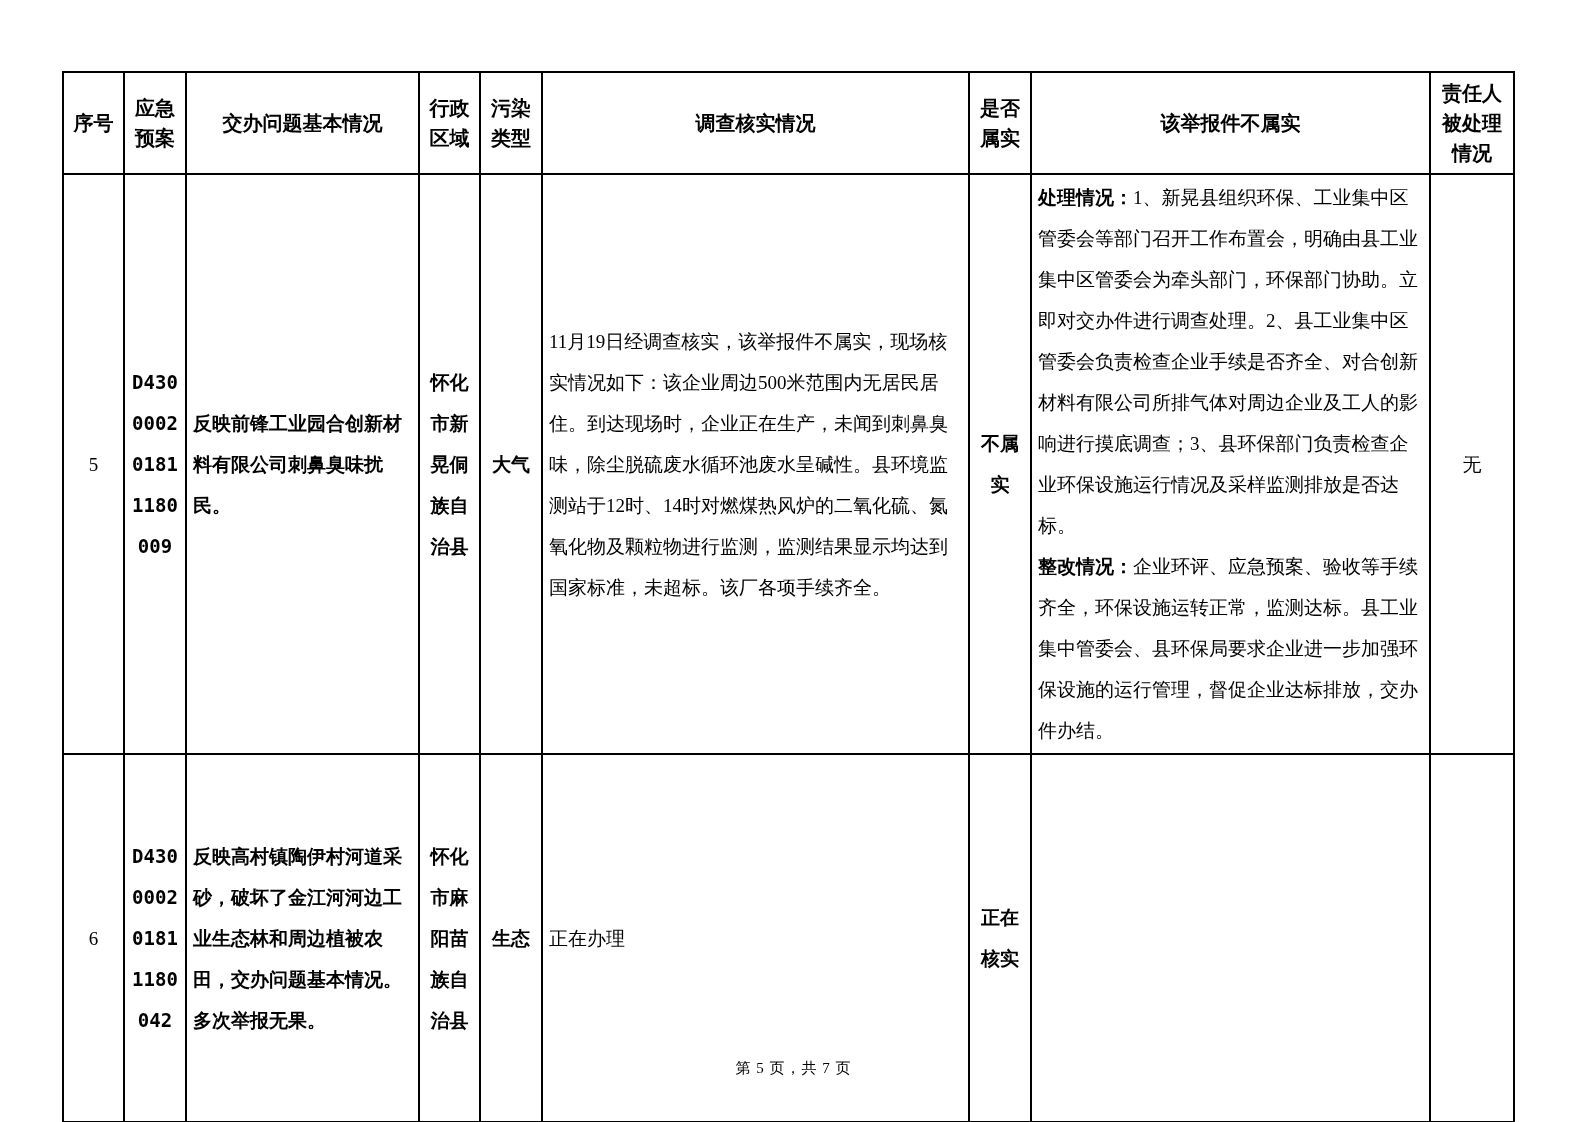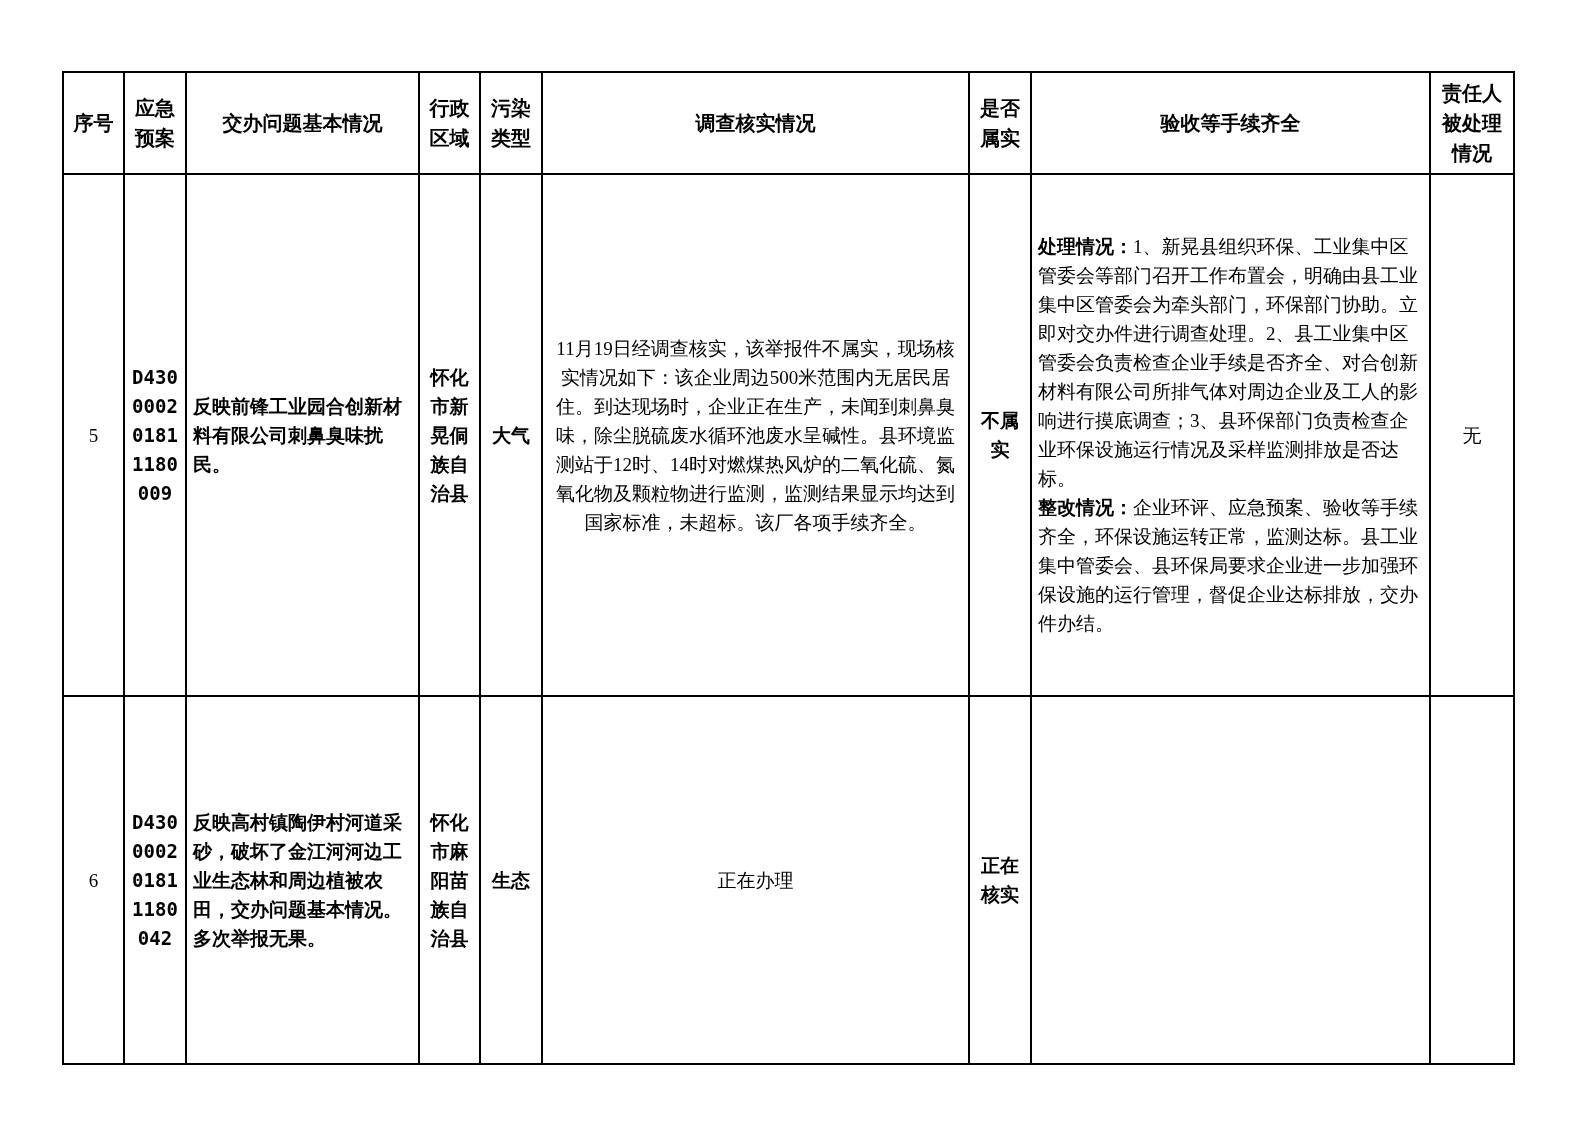--- a/index.html
+++ b/index.html
@@ -21,21 +21,21 @@
     left: 62px; top: 71px;
     width: 1451px;
     border-collapse: collapse;
     table-layout: fixed;
   }
   table.report th, table.report td {
     border: 2px solid #000000;
     padding: 2px 6px;
     vertical-align: middle;
     font-size: 19px;
-    line-height: 29px;
+    line-height: 41px;
     overflow: hidden;
   }
   table.report th {
     font-size: 20px;
     line-height: 30px;
     font-weight: bold;
     text-align: center;
     word-break: break-all;
     padding: 2px 8px;
   }
@@ -66,21 +66,21 @@
     padding: 2px 10px;
     border-radius: 27px;
   }
   td.ptype {
     text-align: center;
     font-weight: 600;
     font-size: 20px;
     margin-top: 32px;
   }
   td.invest {
-    text-align: center;
+    text-align: left;
     font-size: 19px;
     line-height: 29px;
     padding: 6px 12px;
   }
   td.verdict {
     text-align: center;
     font-weight: 600;
     font-size: 20px;
     line-height: 31px;
     word-break: break-all;
@@ -123,21 +123,21 @@
     </colgroup>
     <tbody>
       <tr style="height:102px;">
         <th>序号</th>
         <th>应急预案</th>
         <th>交办问题基本情况</th>
         <th>行政区域</th>
         <th>污染类型</th>
         <th>调查核实情况</th>
         <th>是否属实</th>
-        <th>验收等手续齐全</th>
+        <th>该举报件不属实</th>
         <th class="th-resp">责任人被处理情况</th>
       </tr>
 
       <tr style="height:522px;">
         <td class="serial">5</td>
         <td class="code">D430000201811180009</td>
         <td class="issue">反映前锋工业园合创新材料有限公司刺鼻臭味扰民。</td>
         <td class="region">怀化市新晃侗族自治县</td>
         <td class="ptype">大气</td>
         <td class="invest">11月19日经调查核实，该举报件不属实，现场核实情况如下：该企业周边500米范围内无居民居住。到达现场时，企业正在生产，未闻到刺鼻臭味，除尘脱硫废水循环池废水呈碱性。县环境监测站于12时、14时对燃煤热风炉的二氧化硫、氮氧化物及颗粒物进行监测，监测结果显示均达到国家标准，未超标。该厂各项手续齐全。</td>
@@ -158,14 +158,15 @@
         <td class="invest">正在办理</td>
         <td class="verdict">正在核实</td>
         <td class="handle">
           <div><span class="bold-lead"></span><span></span></div>
         </td>
         <td class="resp"></td>
       </tr>
     </tbody>
   </table>
 
+  <div class="footer">第 5 页，共 7 页</div>
 
 </div>
 
 </body></html>

